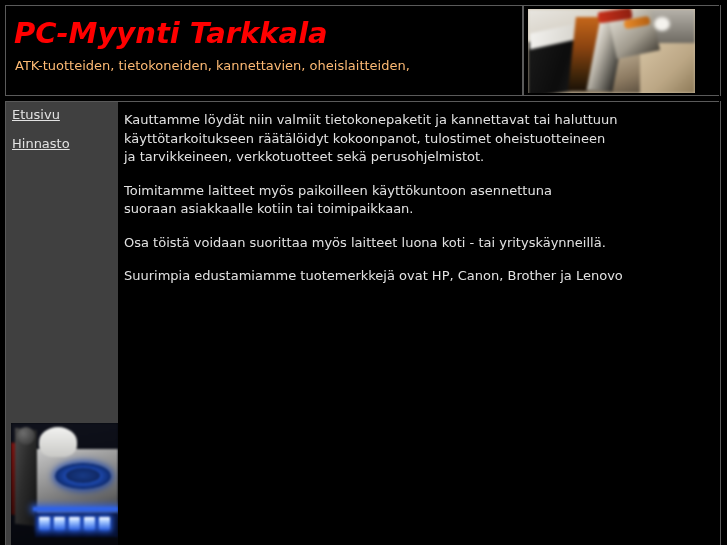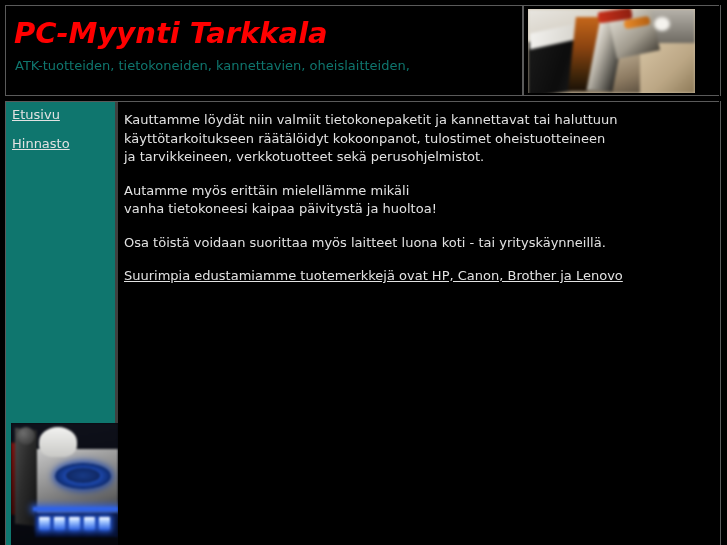--- a/index.html
+++ b/index.html
@@ -55,21 +55,21 @@
     color: #ff0000;
     letter-spacing: 0px;
     line-height: 32px;
     white-space: nowrap;
   }
   .site-sub-line {
     position: absolute;
     left: 9px;
     font-size: 13px;
     font-weight: normal;
-    color: #0f766e;
+    color: #fdba74;
     line-height: 15px;
     white-space: nowrap;
   }
   #site-sub-1 { top: 52px; }
   #site-sub-2 { top: 69px; }
 
   
   #header-photo-box {
     position: absolute;
     left: 518px;
@@ -162,21 +162,21 @@
   }
 
   
   #sidebar {
     position: absolute;
     left: 0px;
     top: 0px;
     width: 112px;
     height: 444px;
     border-right: 3px solid #404040;
-    background: #0f766e;
+    background: #404040;
   }
   .nav-link {
     position: absolute;
     left: 6px;
     font-size: 13px;
     color: #e2e2e2;
     text-decoration: underline;
     white-space: nowrap;
     cursor: pointer;
   }
@@ -261,21 +261,21 @@
     padding: 9px 0 0 5px;
     overflow: hidden;
   }
   .para {
     margin: 0 0 15px 0;
     font-size: 13px;
     line-height: 18.5px;
     color: #e2e2e2;
     white-space: pre-line;
   }
-  .para.gap-big { margin-bottom: 34px; text-decoration: underline; }
+  .para.gap-big { margin-bottom: 34px; }
   .para.last { margin-bottom: 0; }
 
   
   #right-edge {
     position: absolute;
     left: 719px;
     top: 0px;
     width: 1px;
     height: 545px;
     background: #000000;
@@ -337,22 +337,22 @@
           <div class="sp-layer sp-led" style="left:73px"></div>
           <div class="sp-layer sp-led" style="left:88px"></div>
         </div>
       </div>
     </div>
 
     <div id="content">
       <p class="para">Kauttamme löydät niin valmiit tietokonepaketit ja kannettavat tai haluttuun
 käyttötarkoitukseen räätälöidyt kokoonpanot, tulostimet oheistuotteineen
 ja tarvikkeineen, verkkotuotteet sekä perusohjelmistot.</p>
-      <p class="para">Autamme myös erittäin mielellämme mikäli
-vanha tietokoneesi kaipaa päivitystä ja huoltoa!</p>
+      <p class="para">Toimitamme laitteet myös paikoilleen käyttökuntoon asennettuna
+suoraan asiakkaalle kotiin tai toimipaikkaan.</p>
       <p class="para">Osa töistä voidaan suorittaa myös laitteet luona koti - tai yrityskäynneillä.</p>
       <p class="para gap-big">Suurimpia edustamiamme tuotemerkkejä ovat HP, Canon, Brother ja Lenovo</p>
     </div>
 
   </div>
 
   <div id="right-edge"></div>
 </div>
 
 </body></html>

